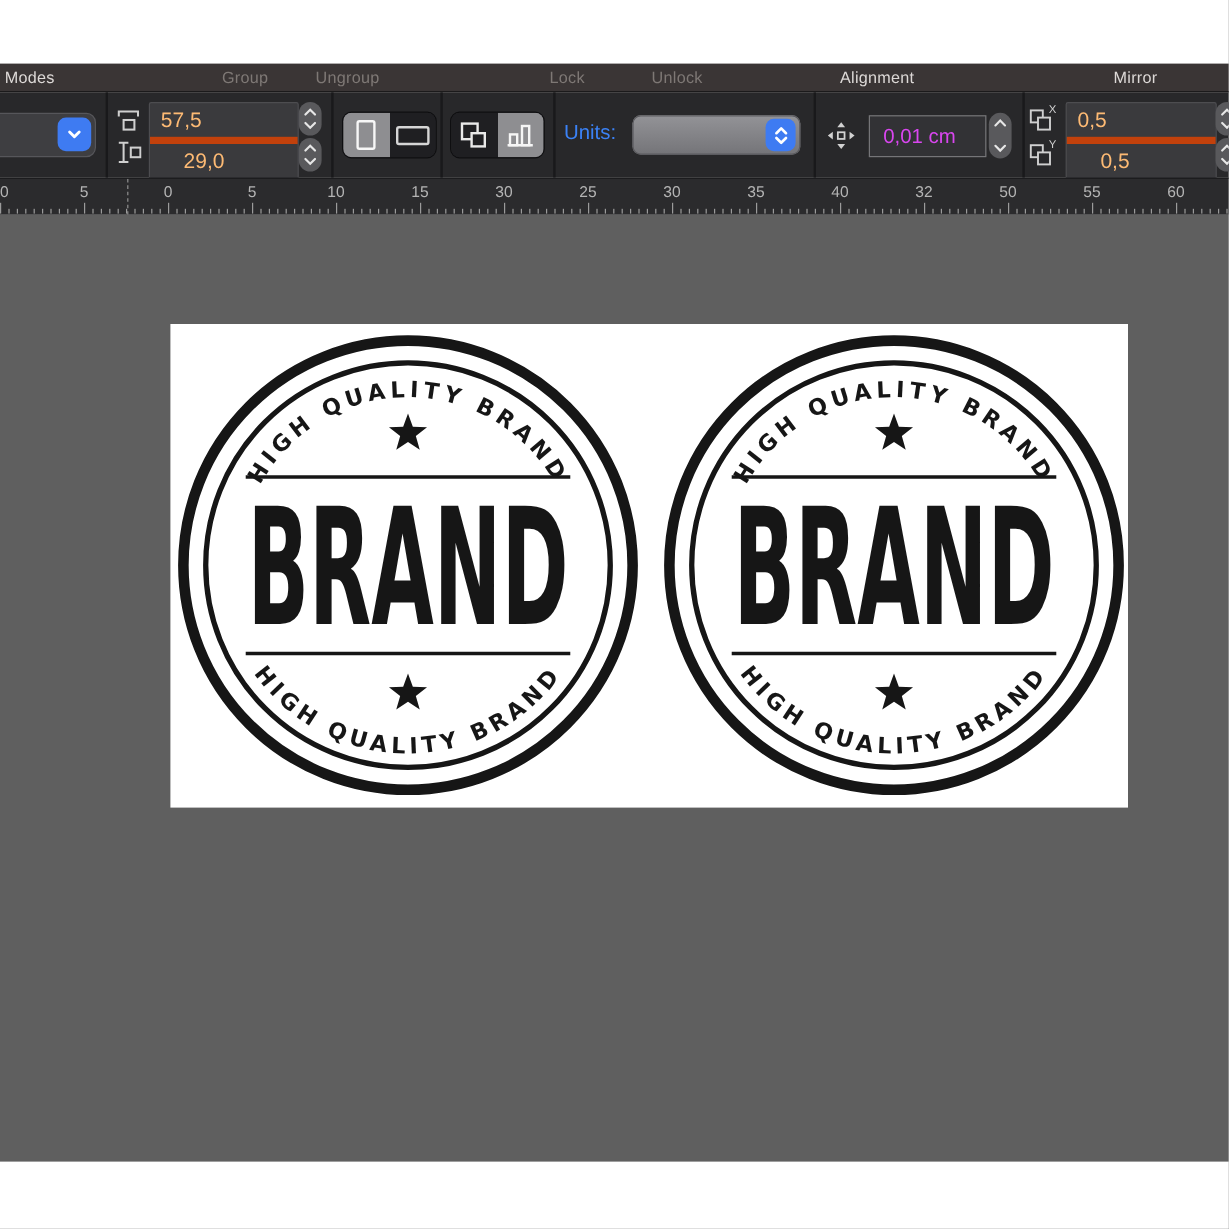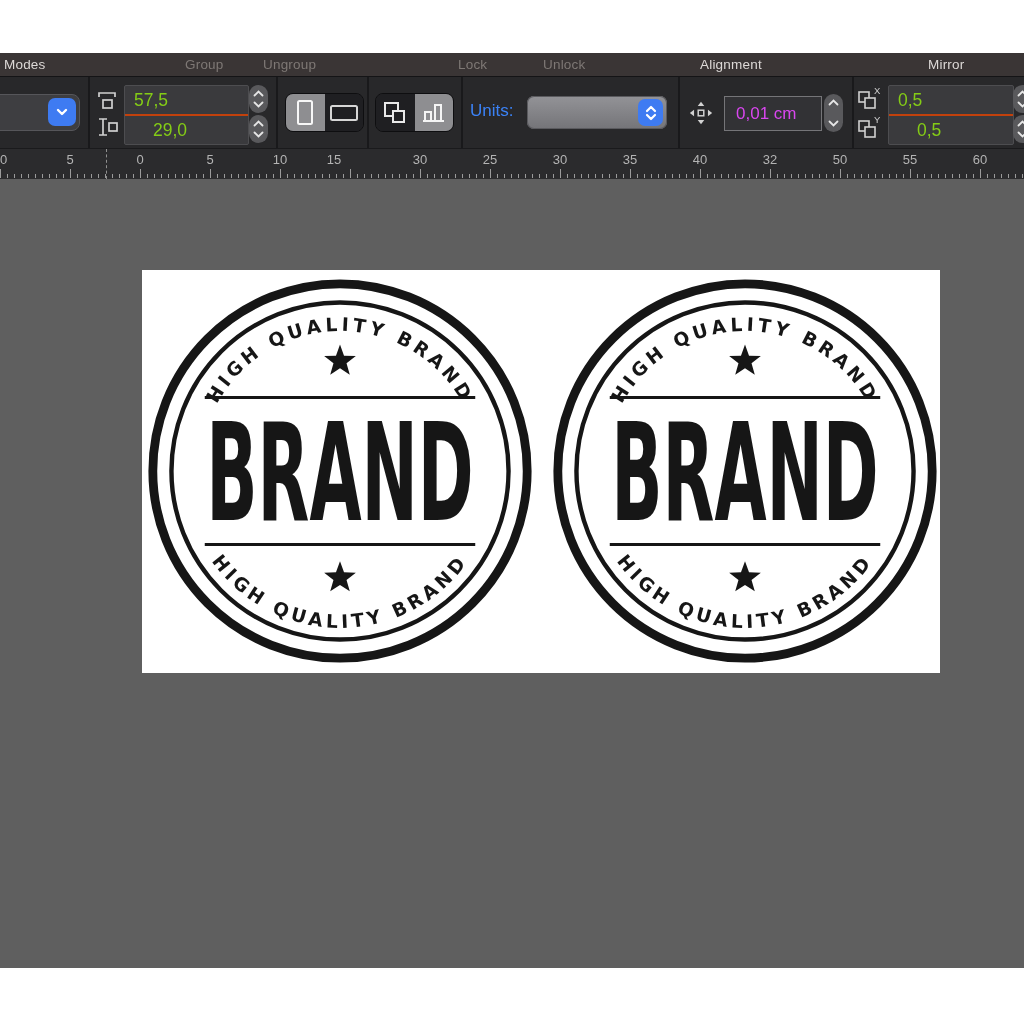--- a/index.html
+++ b/index.html
@@ -17,22 +17,22 @@
   .controls{position:absolute;left:0;top:77px;width:1024px;height:71px;background:#28282a;}
   .vdiv{position:absolute;top:0;width:2px;height:71px;background:#19191b;}
 
   .dd-left{position:absolute;left:-28px;top:17px;width:106px;height:35px;background:#3e3e41;
            border:1px solid #56565a;border-radius:8px;}
   .bluebtn{position:absolute;background:#3e7bf2;border-radius:7px;
            display:flex;align-items:center;justify-content:center;}
 
   .mini-icon{position:absolute;}
   .field-stack{position:absolute;background:#3a3a3d;border:1px solid #4d4d50;border-radius:2px;}
-  .field-row{height:28px;line-height:28px;padding-left:9px;color:#84cc16;font-size:17.5px;}
-  .field-row + .field-row{border-top:2px solid #c2410c;padding-left:28px;}
+  .field-row{height:28px;line-height:28px;padding-left:9px;color:#fdba74;font-size:17.5px;}
+  .field-row + .field-row{border-top:6px solid #c2410c;padding-left:28px;}
 
   .stepper{position:absolute;width:19px;background:#59595c;border-radius:10px;
            display:flex;flex-direction:column;align-items:center;justify-content:space-between;
            padding:5px 0;box-sizing:border-box;}
 
   .seg{position:absolute;top:16px;width:77px;height:37px;border-radius:8px;overflow:hidden;
        display:flex;border:1px solid #0e0e10;}
   .seg .cell{flex:1;display:flex;align-items:center;justify-content:center;}
   .cell.light{background:#8e8e91;}
   .cell.dark{background:#1f1f22;}
@@ -222,21 +222,21 @@
     </div>
   </div>
 
   <div class="ruler">
     <div class="guide-dash"></div>
   <span class="ruler-label" style="left: 0px;">10</span>
       <span class="ruler-label" style="left: 70px;">5</span>
       <span class="ruler-label" style="left: 140px;">0</span>
       <span class="ruler-label" style="left: 210px;">5</span>
       <span class="ruler-label" style="left: 280px;">10</span>
-      <span class="ruler-label" style="left: 334px;">15</span>
+      <span class="ruler-label" style="left: 350px;">15</span>
       <span class="ruler-label" style="left: 420px;">30</span>
       <span class="ruler-label" style="left: 490px;">25</span>
       <span class="ruler-label" style="left: 560px;">30</span>
       <span class="ruler-label" style="left: 630px;">35</span>
       <span class="ruler-label" style="left: 700px;">40</span>
       <span class="ruler-label" style="left: 770px;">32</span>
       <span class="ruler-label" style="left: 840px;">50</span>
       <span class="ruler-label" style="left: 910px;">55</span>
       <span class="ruler-label" style="left: 980px; text-align: right;">60</span>
       <i class="tick major" style="left: 0px;"></i>

